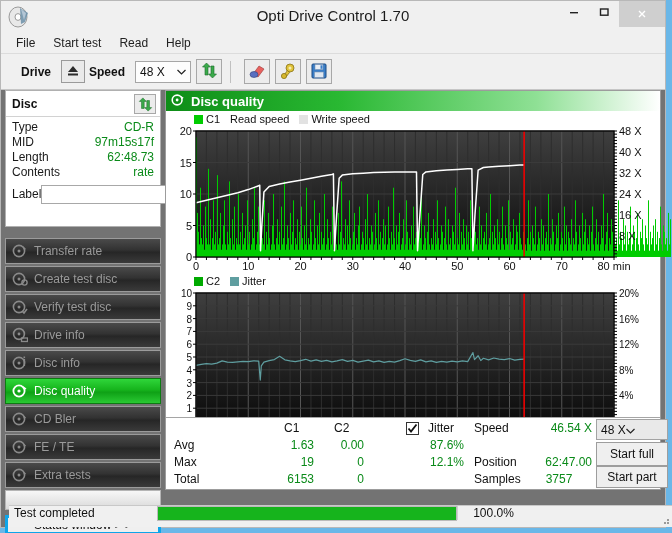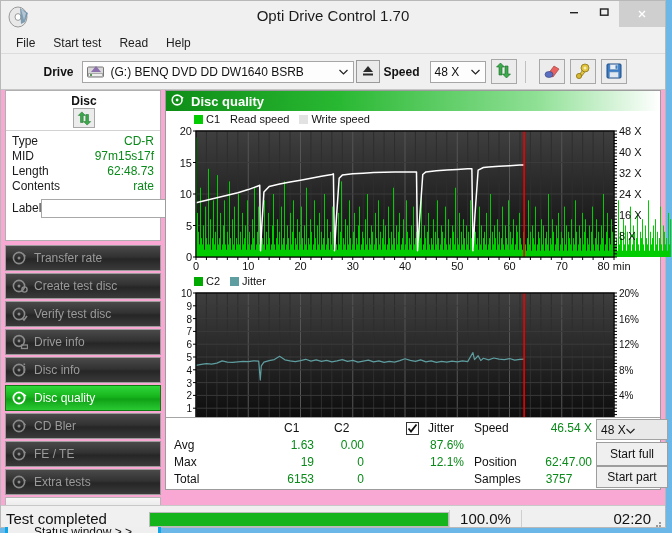--- a/index.html
+++ b/index.html
@@ -6,21 +6,21 @@
   html, body { margin:0; padding:0; }
   body {
     width:672px; height:533px;
     font-family:"Liberation Sans", sans-serif;
     font-size:11px;
     background:#6ab7e8;
     overflow:hidden;
   }
   .window {
     position:absolute; left:0; top:0; width:666px; height:528px;
-    background:#f9a8d4;
+    background:#737373;
     border:1px solid #b8b8b8;
   }
   
   .titlebar {
     position:relative; height:32px; background:#f0f0f0;
     display:flex; align-items:center;
   }
   .app-icon {
     position:absolute; left:7px; top:5px; width:22px; height:22px;
   }
@@ -37,22 +37,22 @@
   .win-btn svg { display:block; }
   
   .menubar {
     height:21px; display:flex; align-items:center; padding-left:6px;
     background:#f0f0f0; border-bottom:1px solid #dcdcdc;
     font-size:12px; color:#222;
   }
   .menu-item { padding:2px 9px; cursor:default; }
   
   .toolbar {
-    height:36px; display:flex; align-items:center; padding:0 6px;
-    background:#f0f0f0; border-bottom:1px solid #c6c6c6;justify-content:center;
+    height:36px; display:flex; align-items:center; padding:0 16px;
+    background:#f0f0f0; border-bottom:1px solid #c6c6c6;
   }
   .tb-label { font-weight:bold; font-size:12px; color:#111; margin:0 8px 0 4px; }
   .combo {
     height:22px; background:#fdfdfd; border:1px solid #a6a6a6;
     display:flex; align-items:center; position:relative; font-size:12px; color:#111;
   }
   .combo .cb-text { padding-left:4px; white-space:nowrap; overflow:hidden; }
   .combo .cb-arrow {
     position:absolute; right:0; top:0; width:18px; height:100%;
     display:flex; align-items:center; justify-content:center;
@@ -69,41 +69,41 @@
     width:26px; height:25px; margin-left:5px; background:#ececec;
     border:1px solid #a8a8a8; display:flex; align-items:center; justify-content:center;
   }
   
   .content { display:flex; height:400px; padding:0 4px; }
   
   .sidebar { width:156px; flex:0 0 156px; display:flex; flex-direction:column; }
   .disc-panel { border:1px solid #b0b0b0; background:#fff; padding:0; }
   .disc-head {
     display:flex; align-items:center; justify-content:space-between;
-    padding:3px 4px 2px 6px; border-bottom:1px solid #d2d2d2;flex-direction:column;
+    padding:3px 4px 2px 6px; border-bottom:1px solid #d2d2d2;
   }
   .disc-head-title { font-weight:bold; font-size:12px; color:#111; }
   .refresh-btn {
     width:22px; height:20px; background:#ececec; border:1px solid #a8a8a8;
     display:flex; align-items:center; justify-content:center;
   }
   .disc-rows { padding:3px 6px 21px 6px; }
   .disc-row { display:flex; justify-content:space-between; line-height:15px; font-size:12px; }
   .disc-key { color:#1a1a1a; }
   .disc-val { color:#0a8a19; }
   .label-row { display:flex; align-items:center; margin-top:3px; }
   .label-key { color:#1a1a1a; font-size:12px; width:40px; }
   .label-input {
     flex:1; height:19px; background:#fff; border:1px solid #a8a8a8; margin-right:4px;
   }
   .disc-btn {
     width:24px; height:22px; background:#ececec; border:1px solid #a8a8a8;
     display:flex; align-items:center; justify-content:center;
   }
-  .navlist { margin-top:4px; }
+  .navlist { margin-top:11px; }
   .nav-btn {
     height:26px; margin-bottom:2px; display:flex; align-items:center;
     background:linear-gradient(to bottom,#4a4a4a 0%, #323232 45%, #262626 55%, #3a3a3a 100%);
     border:1px solid #9b9b9b; color:#9a9a9a; font-size:12px; padding-left:6px;
   }
   .nav-btn .nv-icon { width:16px; height:16px; flex:0 0 16px; margin-right:6px; }
   .nav-btn.active {
     background:linear-gradient(to bottom,#2fd63a 0%, #16b41c 45%, #0fa116 55%, #2ac933 100%);
     color:#ffffff; border:1px solid #0d7a12;
   }
@@ -144,23 +144,23 @@
   .btn-std {
     position:absolute; background:#efefef; border:1px solid #9d9d9d;
     display:flex; align-items:center; justify-content:center; font-size:12px; color:#111;
   }
   .res-combo {
     position:absolute; height:21px; background:#e9e9e9; border:1px solid #a3a3a3;
     display:flex; align-items:center; font-size:12px; color:#111;
   }
   
   .statusbar {
-    position:absolute; left:0; bottom:0; width:100%; height:22px;
+    position:absolute; left:8px; bottom:0; width:100%; height:22px;
     border-top:1px solid #c8c8c8; background:#f0f0f0;
-    display:flex; align-items:flex-end; font-size:15px; color:#111;
+    display:flex; align-items:flex-start; font-size:12px; color:#111;
   }
   .sb-text { width:148px; padding-left:5px; }
   .sb-progress-wrap {
     width:300px; height:15px; background:#fff; border:1px solid #bbb; position:relative;
   }
   .sb-progress-fill { position:absolute; left:0; top:0; height:100%; background:#16b41c; }
   .sb-pct { width:72px; text-align:center; border-left:1px solid #cfcfcf; }
   .sb-time { flex:1; text-align:right; padding-right:14px; border-left:1px solid #cfcfcf; }
   .grip { position:absolute; right:3px; bottom:3px; width:10px; height:10px; }
 </style>
@@ -200,36 +200,20 @@
 
   <div class="menubar">
     <div class="menu-item">File</div>
     <div class="menu-item">Start test</div>
     <div class="menu-item">Read</div>
     <div class="menu-item">Help</div>
   </div>
 
   <div class="toolbar">
     <span class="tb-label">Drive</span>
-    <div class="combo drive-combo">
-      <span class="drive-icon">
-        <svg width="17" height="15" viewBox="0 0 17 15">
-          <rect x="0.5" y="3" width="16" height="10" rx="1" fill="#d8d8d8" stroke="#777"></rect>
-          <rect x="1.5" y="9.5" width="14" height="3" fill="#efefef" stroke="#aaa"></rect>
-          <circle cx="4" cy="11" r="1" fill="#2a7a2a"></circle>
-          <path d="M4 8 L9 2 L14 8 Z" fill="#8d6fae"></path>
-        </svg>
-      </span>
-      <span class="cb-text">(G:)   BENQ DVD DD DW1640 BSRB</span>
-      <span class="cb-arrow">
-        <svg width="9" height="6" viewBox="0 0 9 6">
-            <path d="M0.5 1 L4.5 5 L8.5 1" stroke="#222" stroke-width="1.2" fill="none"></path>
-          </svg>
-      </span>
-    </div>
     <div class="eject-btn">
       <span>
         <svg width="14" height="13" viewBox="0 0 14 13">
           <path d="M7 2 L12 8 L2 8 Z" fill="#2b2b2b"></path>
           <rect x="2" y="9.5" width="10" height="2" fill="#2b2b2b"></rect>
         </svg>
       </span>
     </div>
     <span class="tb-label">Speed</span>
     <div class="combo speed-combo">
@@ -2154,21 +2138,20 @@
       </div>
     </div>
   </div>
 
   <div class="statusbar">
     <span class="sb-text">Test completed</span>
     <div class="sb-progress-wrap">
       <div class="sb-progress-fill" id="progfill" style="width: 100%;"></div>
     </div>
     <span class="sb-pct">100.0%</span>
-    <span class="sb-time">02:20</span>
     <span class="grip">
       <svg width="10" height="10" viewBox="0 0 10 10">
         <g fill="#9a9a9a">
             <rect x="7" y="7" width="2" height="2"></rect>
             <rect x="4" y="7" width="2" height="2"></rect>
             <rect x="7" y="4" width="2" height="2"></rect>
           </g>
       </svg>
     </span>
   </div>

